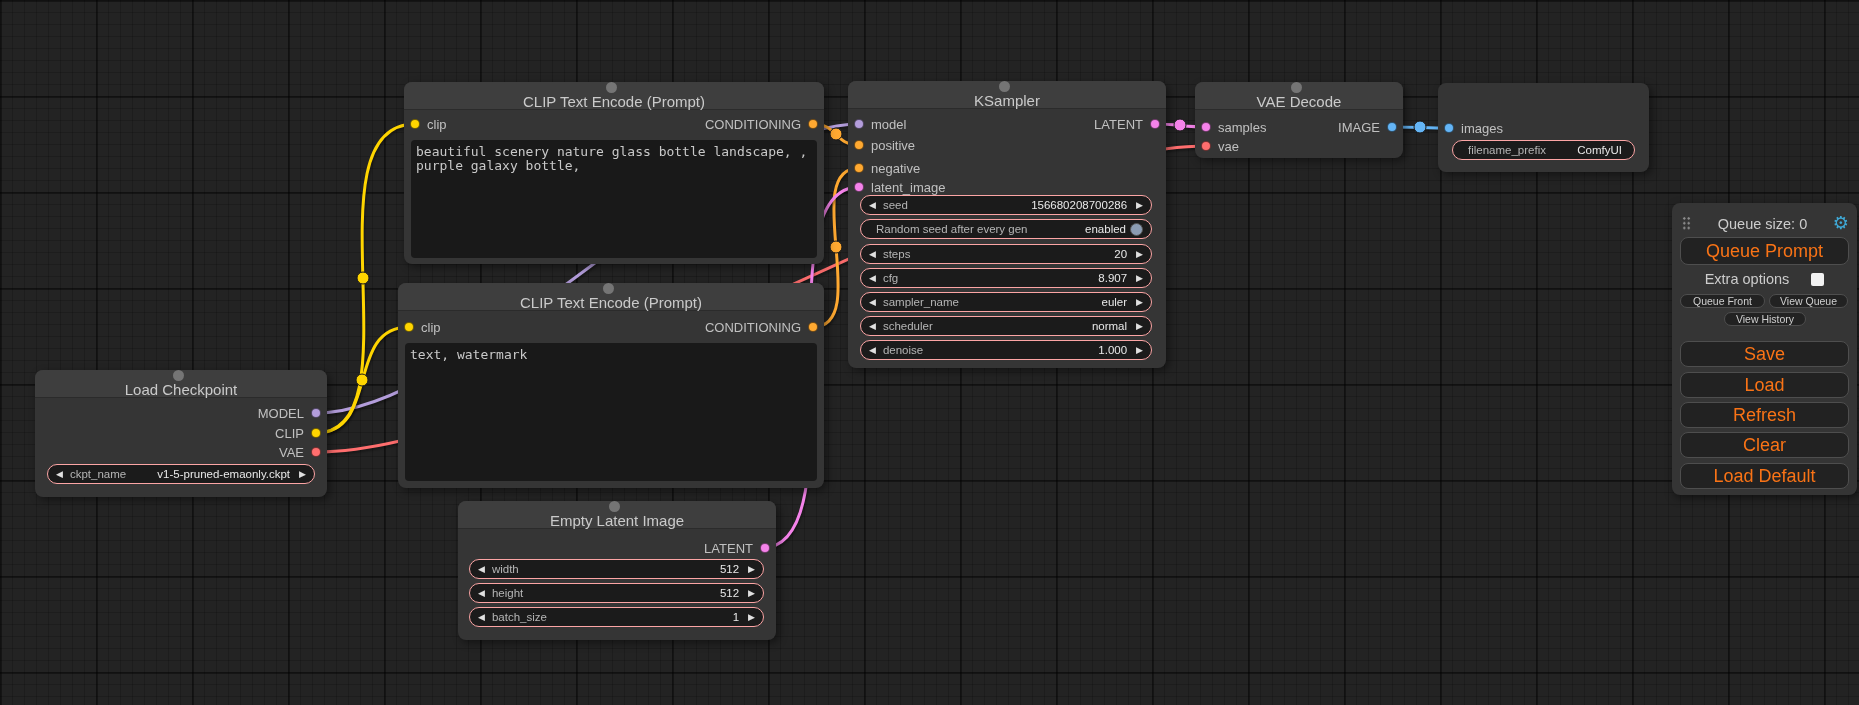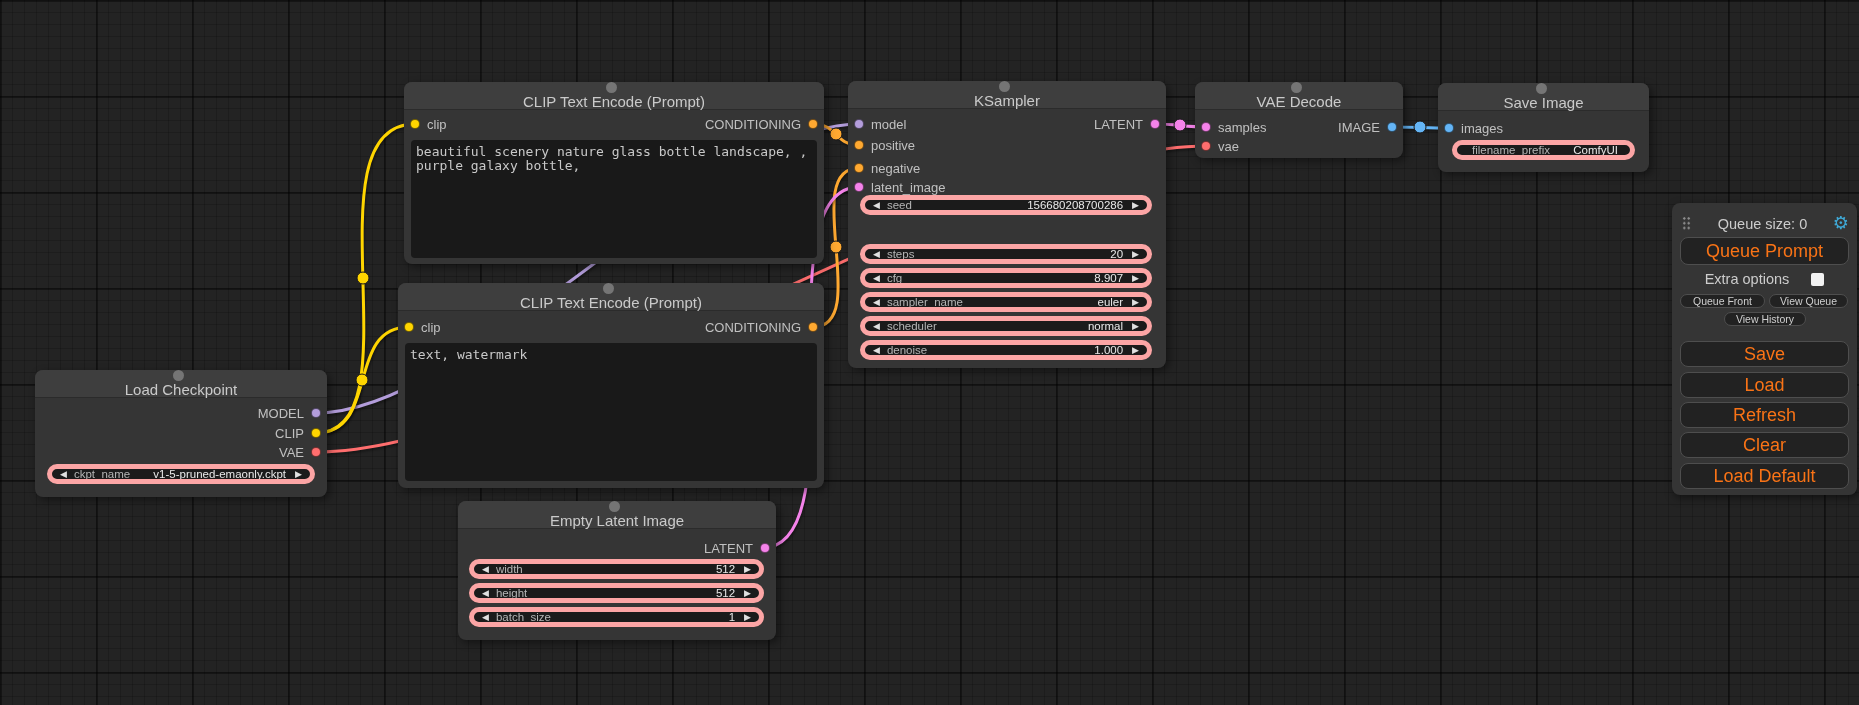--- a/index.html
+++ b/index.html
@@ -30,21 +30,21 @@
   }
   .title-dot{ width:11px; height:11px; border-radius:50%; background:#757575; margin:0 9px 0 4px; flex:0 0 auto; }
   .title-text{ color:#cacaca; font-size:15px; white-space:nowrap; }
 
   .slot{ position:absolute; left:6px; height:16px; display:flex; align-items:center; gap:7px; }
   .slot.out{ left:auto; right:6px; flex-direction:row-reverse; }
   .slot-label{ color:#c0c0c0; font-size:13px; white-space:nowrap; }
   .port{ width:10px; height:10px; border-radius:50%; border:1px solid rgba(0,0,0,0.55); flex:0 0 auto; }
 
   .widget{
-    position:absolute; height:20px; background:#1b1b1b; border:5px solid #fca5a5;
+    position:absolute; height:20px; background:#1b1b1b; border:1px solid #fca5a5;
     border-radius:10px; display:flex; align-items:center; padding:0 8px;
     font-size:11.5px; overflow:hidden;
   }
   .w-arrow{ color:#e0e0e0; font-size:9px; flex:0 0 auto; line-height:1; }
   .w-label{ color:#b5b5b5; margin-left:7px; white-space:nowrap; }
   .w-value{ color:#e8e8e8; margin-left:auto; margin-right:9px; white-space:nowrap; }
   .w-value.noarrow{ margin-right:4px; }
   .toggle-knob{ width:13px; height:13px; border-radius:50%; border:1px solid #555; flex:0 0 auto; }
 
   .prompt-box{
@@ -180,20 +180,25 @@
       <span class="port" style="background: rgb(245, 131, 234);"></span>
       <span class="slot-label">LATENT</span>
     </div>
 
     <div class="widget" style="top:114px;left:12px;right:14px">
       <span class="w-arrow">◀</span>
       <span class="w-label">seed</span>
       <span class="w-value">156680208700286</span>
       <span class="w-arrow">▶</span>
     </div>
+    <div class="widget" style="top:138px;left:12px;right:14px">
+      <span class="w-label">Random seed after every gen</span>
+      <span class="w-value noarrow">enabled</span>
+      <span class="toggle-knob" style="background: rgb(139, 156, 179);"></span>
+    </div>
     <div class="widget" style="top:163px;left:12px;right:14px">
       <span class="w-arrow">◀</span>
       <span class="w-label">steps</span>
       <span class="w-value">20</span>
       <span class="w-arrow">▶</span>
     </div>
     <div class="widget" style="top:187px;left:12px;right:14px">
       <span class="w-arrow">◀</span>
       <span class="w-label">cfg</span>
       <span class="w-value">8.907</span>
@@ -261,24 +266,20 @@
       <span class="port" style="background: rgb(255, 110, 110);"></span>
       <span class="slot-label">vae</span>
     </div>
     <div class="slot out" style="top:37px">
       <span class="port" style="background: rgb(100, 181, 246);"></span>
       <span class="slot-label">IMAGE</span>
     </div>
   </div>
 
   <div class="node" style="left:1438px;top:83px;width:211px;height:89px">
-    <div class="node-title">
-      <span class="title-dot"></span>
-      <span class="title-text">Save Image</span>
-    </div>
     <div class="slot" style="top:37px">
       <span class="port" style="background: rgb(100, 181, 246);"></span>
       <span class="slot-label">images</span>
     </div>
     <div class="widget" style="top:57px;left:14px;right:14px">
       <span class="w-label">filename_prefix</span>
       <span class="w-value noarrow">ComfyUI</span>
     </div>
   </div>
 

